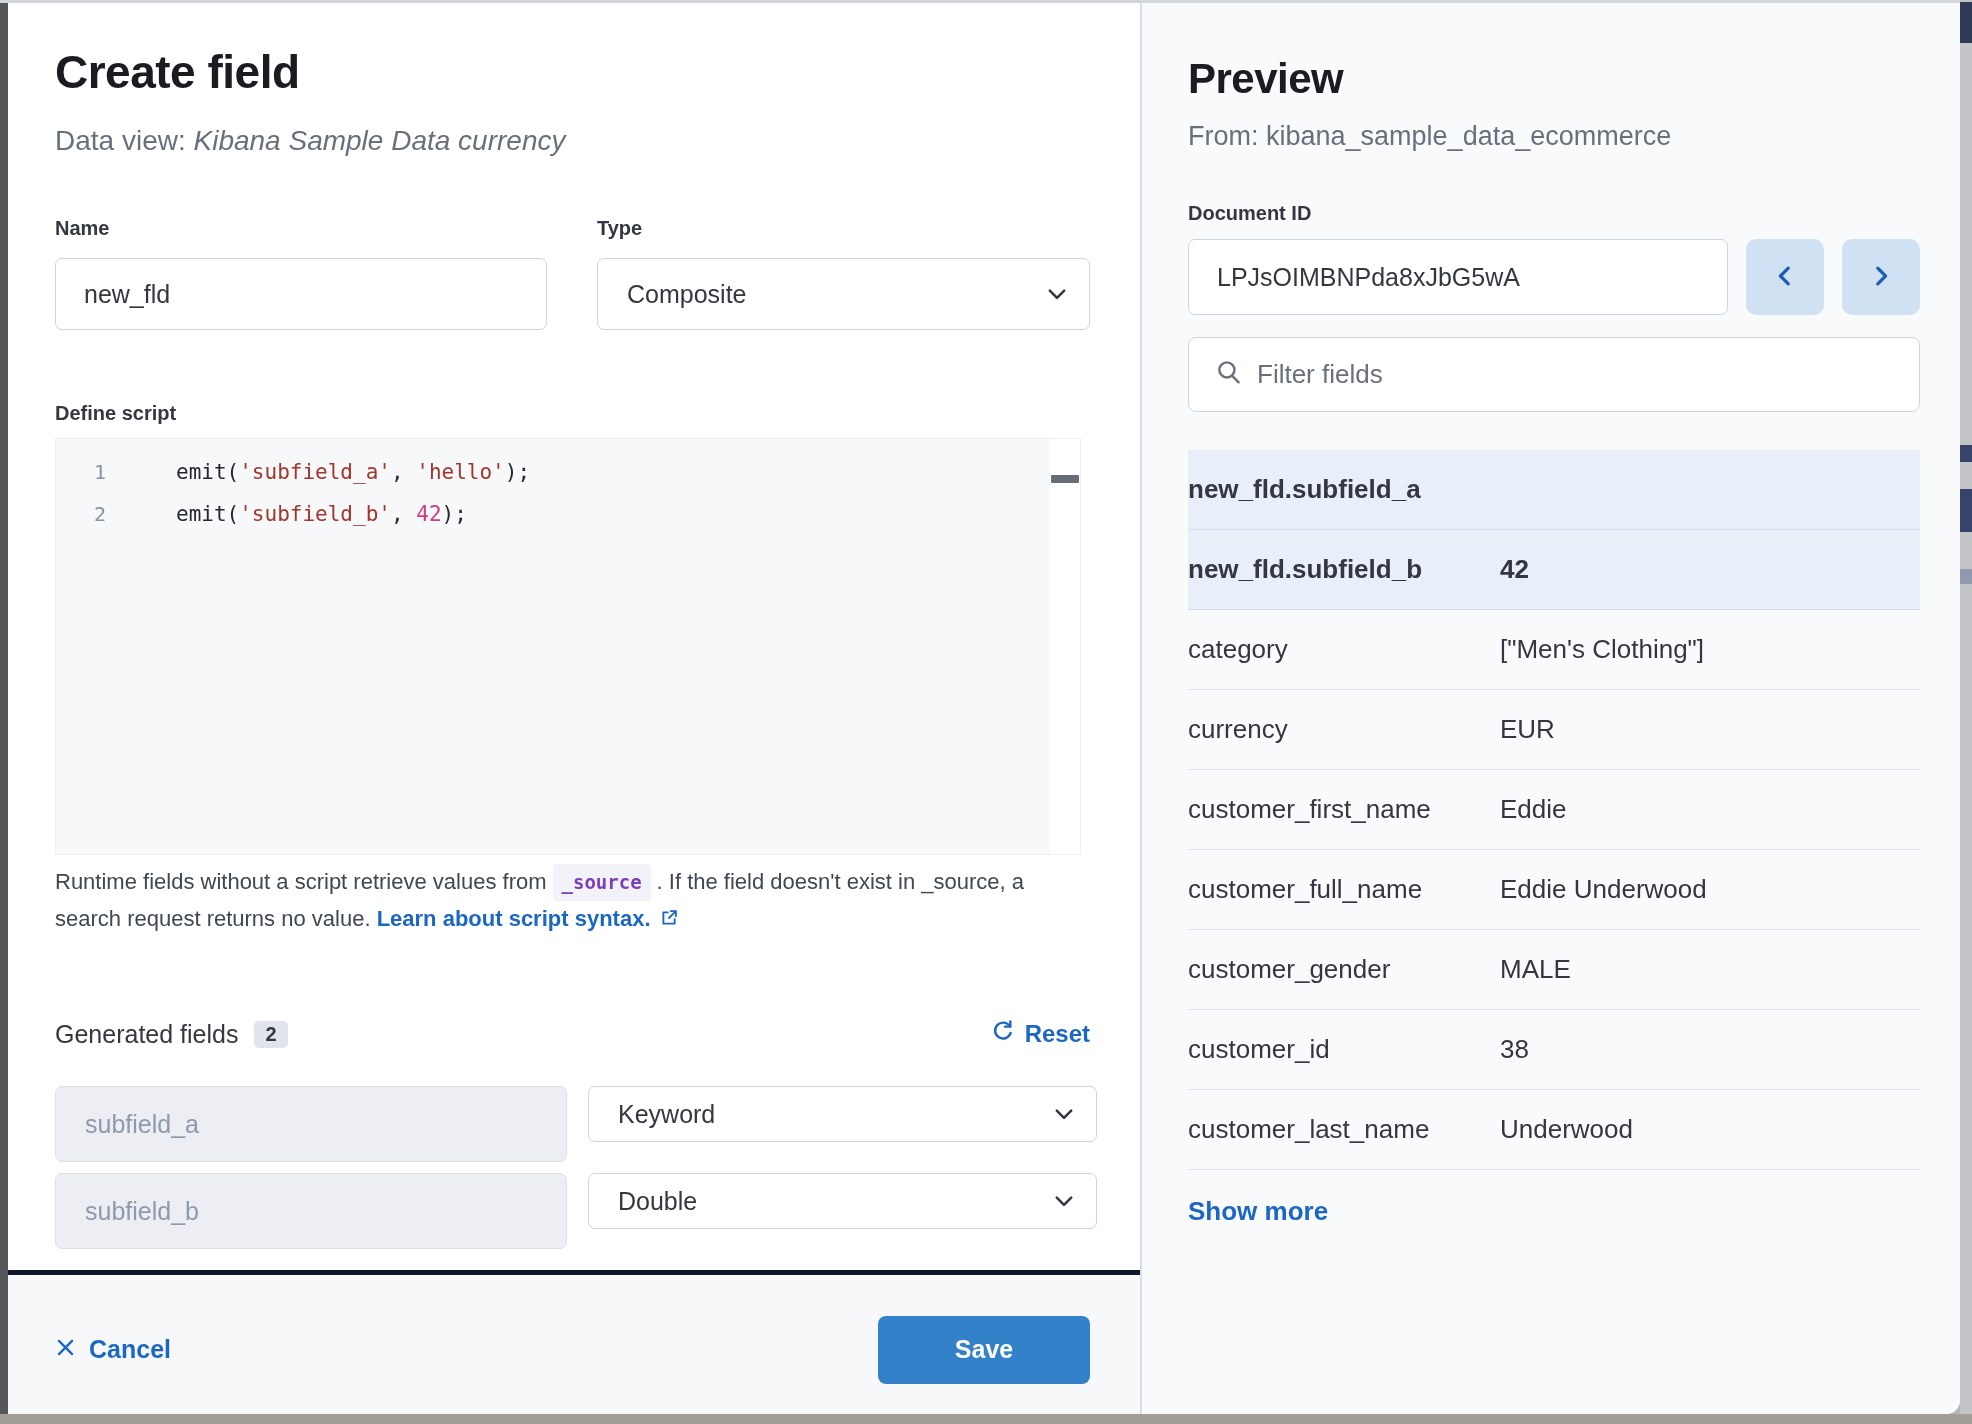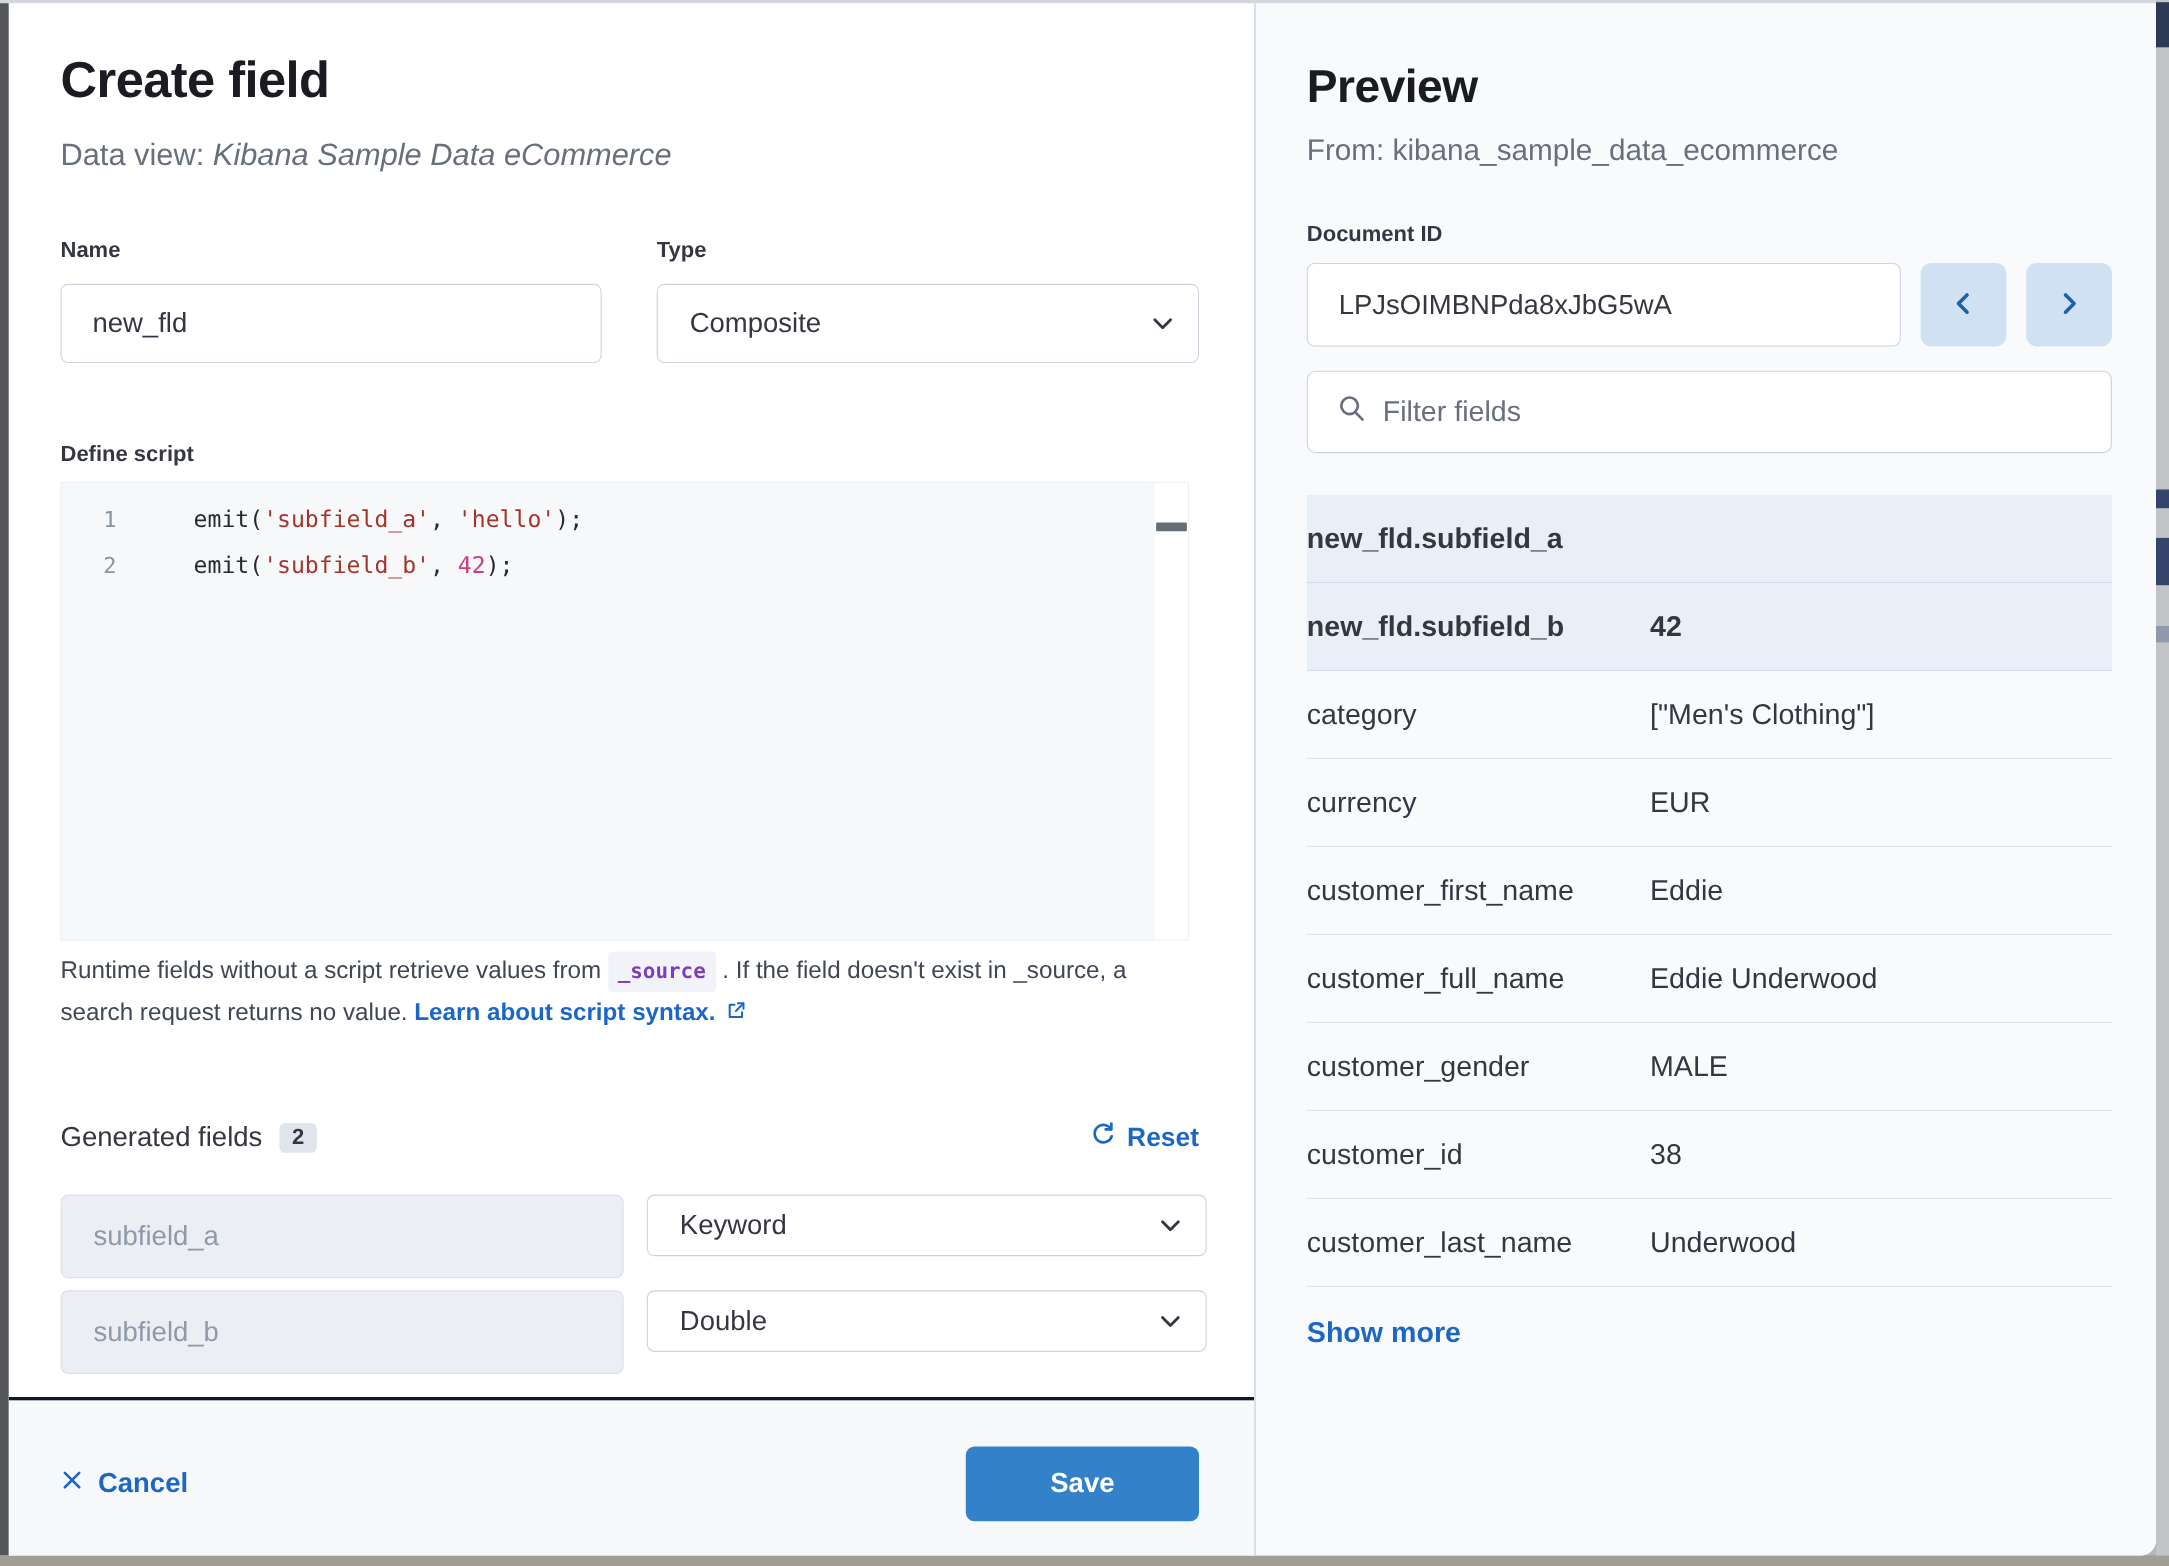--- a/index.html
+++ b/index.html
@@ -70,21 +70,21 @@
              font-size:20px;font-weight:700;color:var(--text_dark,#343741);}
   .gen-spacer{flex:1;}
   .reset-link{display:flex;align-items:center;gap:10px;color:var(--accent_blue,#1c67c5);
               font-size:24px;font-weight:700;cursor:pointer;}
   .gf-row{position:absolute;left:47px;width:1042px;display:flex;justify-content:space-between;}
   .gf-row-1{top:1083px;} .gf-row-2{top:1170px;}
   .gf-name{width:512px;height:76px;}
   .gf-type{width:509px;height:56px;}
 
   .cf-footer{position:absolute;left:0;bottom:0;width:1132px;height:144px;background:#f7f8fa;
-             border-top:3px solid #0f172a;box-sizing:border-box;display:flex;align-items:center;
+             border-top:5px solid #0f172a;box-sizing:border-box;display:flex;align-items:center;
              justify-content:space-between;padding:10px 50px 0 47px;}
   .cancel-btn{display:flex;align-items:center;gap:13px;color:var(--accent_blue,#1c67c5);
               font-size:25px;font-weight:700;cursor:pointer;}
   .save-btn{width:212px;height:68px;border:none;border-radius:8px;
             background:var(--save_button_blue,#3382c9);color:#fff;font-size:25px;font-weight:700;
             display:flex;align-items:center;justify-content:center;cursor:pointer;
             font-family:inherit;}
 
   
   .pv-title{position:absolute;left:46px;top:52px;font-size:42px;font-weight:700;
@@ -121,21 +121,21 @@
 <div class="scroll-mark mark-3"></div>
 <div class="scroll-mark mark-4"></div>
 
 <div class="window">
 
   <div class="left-panel">
 
     <div class="cf-title">Create field</div>
     <div class="cf-subtitle">
       <span>Data view:</span>
-      <span class="dv-italic">Kibana Sample Data eCommerce</span>
+      <span class="dv-italic">Kibana Sample Data currency</span>
     </div>
 
     <div class="form-label" style="left:47px;top:214px;">Name</div>
     <div class="form-label" style="left:589px;top:214px;">Type</div>
 
     <div class="nt-row">
       <div class="field-box name-box">
         <input type="text" value="new_fld" style="">
       </div>
       <div class="field-box select-box type-box">

